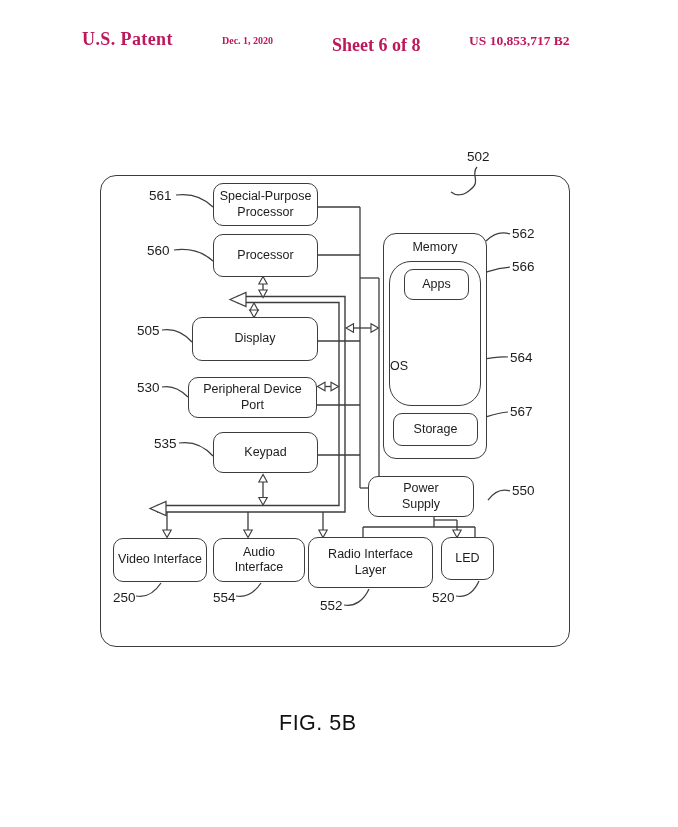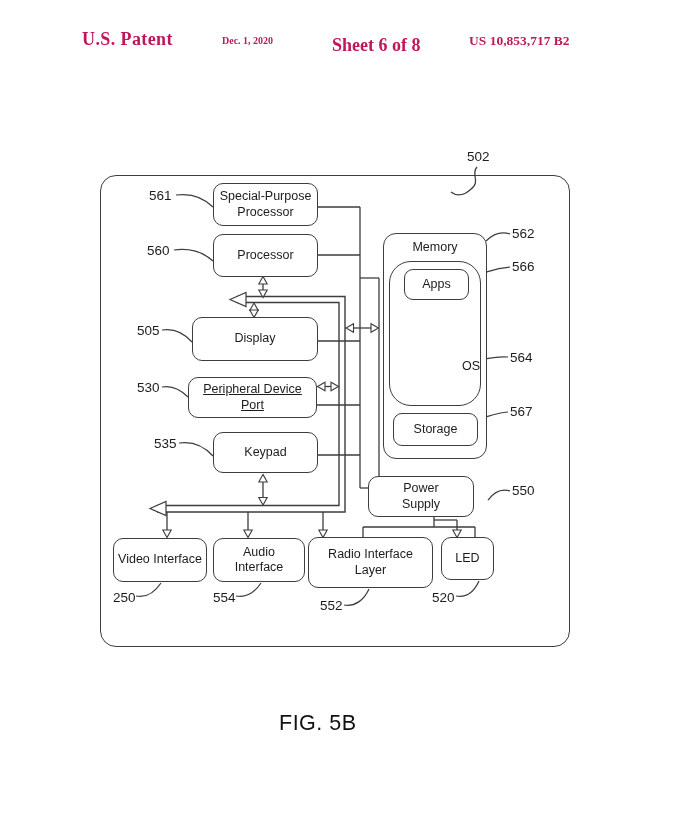--- a/index.html
+++ b/index.html
@@ -23,21 +23,21 @@
   .box{
     position:absolute;background:#fff;border:1.4px solid #3d3d3d;border-radius:10px;
     display:flex;align-items:center;justify-content:center;text-align:center;
     font-size:12.5px;line-height:1.22;z-index:2;box-sizing:border-box;
   }
   .box-label{white-space:pre-line;}
   .memory-box{align-items:flex-start;border-radius:13px;}
   .memory-title{position:absolute;left:0;right:0;top:6px;text-align:center;}
   .os-box{position:absolute;left:5px;top:27px;width:92px;height:145px;border:1.4px solid #3d3d3d;
     border-radius:22px;background:#fff;box-sizing:border-box;padding-left:32px;}
-  .os-text{position:absolute;left:0;right:0;top:97px;text-align:right;}
+  .os-text{position:absolute;left:0;right:0;top:97px;text-align:left;}
   .apps-box{position:absolute;left:14px;top:7px;width:65px;height:31px;border:1.4px solid #3d3d3d;
     border-radius:9px;background:#fff;display:flex;align-items:center;justify-content:center;box-sizing:border-box;}
   .storage-box{position:absolute;left:9px;top:179px;width:85px;height:33px;border:1.4px solid #3d3d3d;
     border-radius:9px;background:#fff;display:flex;align-items:center;justify-content:center;box-sizing:border-box;}
   
   .ref{position:absolute;font-size:13.5px;color:#1c1c1c;z-index:3;white-space:nowrap;}
   
   .fig-caption{position:absolute;left:279px;top:711px;font-size:21.5px;color:#111;letter-spacing:.5px;}
 </style>
 </head>
@@ -126,21 +126,21 @@
   </div>
 
   <div class="box" style="left:213px;top:234px;width:105px;height:43px;">
     <span class="box-label">Processor</span>
   </div>
 
   <div class="box" style="left:192px;top:317px;width:126px;height:44px;">
     <span class="box-label">Display</span>
   </div>
 
-  <div class="box" style="left:188px;top:377px;width:129px;height:41px;text-decoration:underline;">
+  <div class="box" style="left:188px;top:377px;width:129px;height:41px;">
     <span class="box-label">Peripheral Device
 Port</span>
   </div>
 
   <div class="box" style="left:213px;top:432px;width:105px;height:41px;">
     <span class="box-label">Keypad</span>
   </div>
 
   <div class="box memory-box" style="left:383px;top:233px;width:104px;height:226px;">
     <span class="memory-title box-label">Memory</span>

